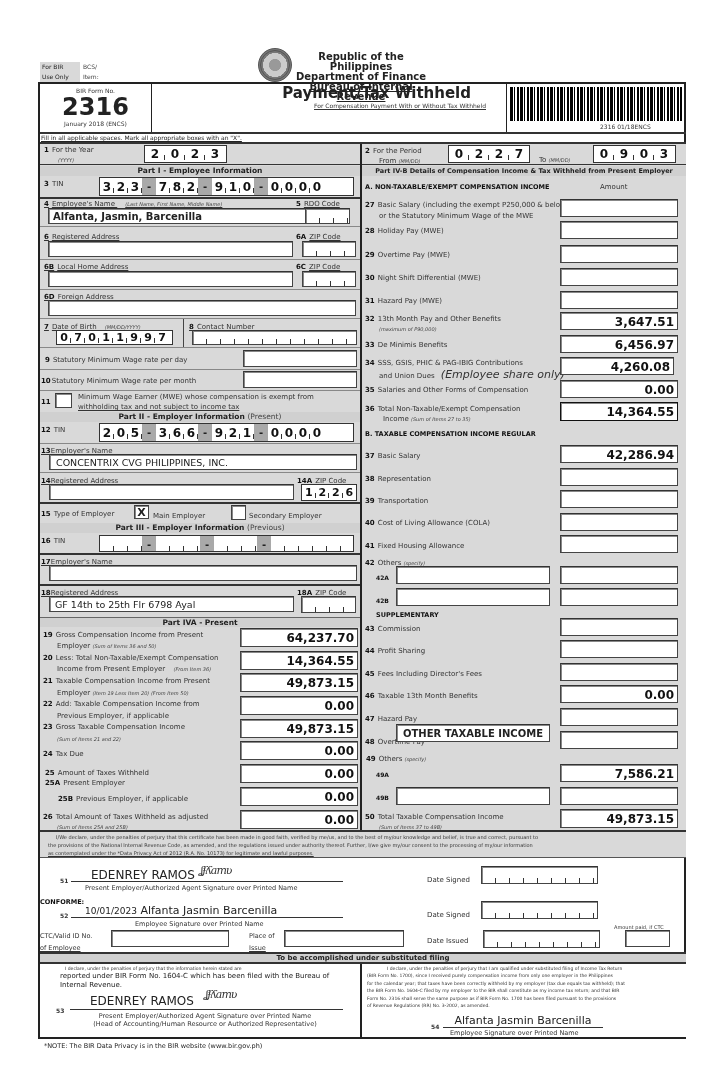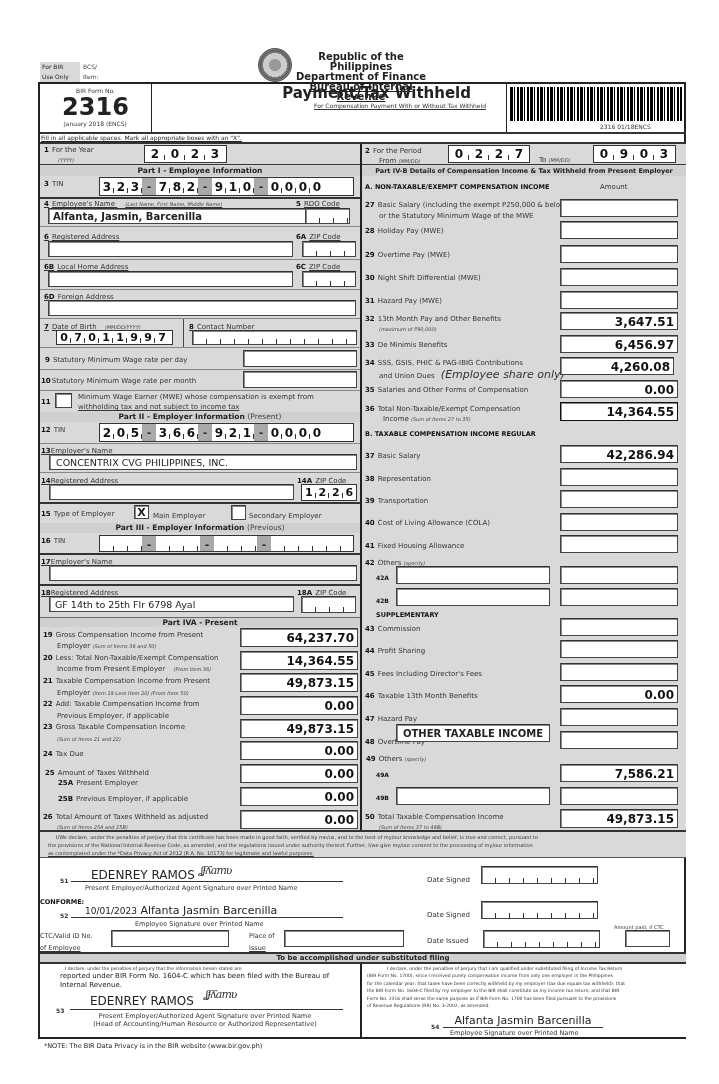--- a/index.html
+++ b/index.html
@@ -226,21 +226,21 @@
 
 <div class="lbl" style="left:43px;top:698px;line-height:12px"><span class="n">22</span><span>Add: Taxable Compensation Income from</span><br><span style="margin-left:14px">Previous Employer, if applicable</span></div>
 <div class="abs box numbox" style="left:240px;top:696px;width:118px;height:19px">0.00</div>
 
 <div class="lbl" style="left:43px;top:721px;line-height:12px"><span class="n">23</span><span>Gross Taxable Compensation Income</span><br><span class="sub" style="margin-left:14px">(Sum of Items 21 and 22)</span></div>
 <div class="abs box numbox" style="left:240px;top:719px;width:118px;height:19px">49,873.15</div>
 
 <div class="lbl" style="left:43px;top:750px"><span class="n">24</span><span>Tax Due</span></div>
 <div class="abs box numbox" style="left:240px;top:741px;width:118px;height:19px">0.00</div>
 
-<div class="lbl" style="left:45px;top:768px;line-height:10px"><span class="n">25</span><span>Amount of Taxes Withheld</span><br><span class="n" style="margin-left:13px">25A</span><span>Present Employer</span></div>
+<div class="lbl" style="left:45px;top:768px;line-height:10px"><span class="n">25</span><span>Amount of Taxes Withheld</span><br><span class="n" style="">25A</span><span>Present Employer</span></div>
 <div class="abs box numbox" style="left:240px;top:764px;width:118px;height:19px">0.00</div>
 
 <div class="lbl" style="left:58px;top:795px"><span class="n">25B</span><span>Previous Employer, if applicable</span></div>
 <div class="abs box numbox" style="left:240px;top:787px;width:118px;height:19px">0.00</div>
 
 <div class="lbl" style="left:43px;top:812px;line-height:10px"><span class="n">26</span><span>Total Amount of Taxes Withheld as adjusted</span><br><span class="sub" style="margin-left:14px">(Sum of Items 25A and 25B)</span></div>
 <div class="abs box numbox" style="left:240px;top:810px;width:118px;height:19px">0.00</div>
 
 <div class="lbl" style="left:365px;top:146px;line-height:10px"><span class="n">2</span><span>For the Period</span><br><span style="margin-left:14px">From</span> <span class="sub">(MM/DD)</span></div>
 <div class="abs digits" style="left:448px;top:145px;width:82px;height:18px">

